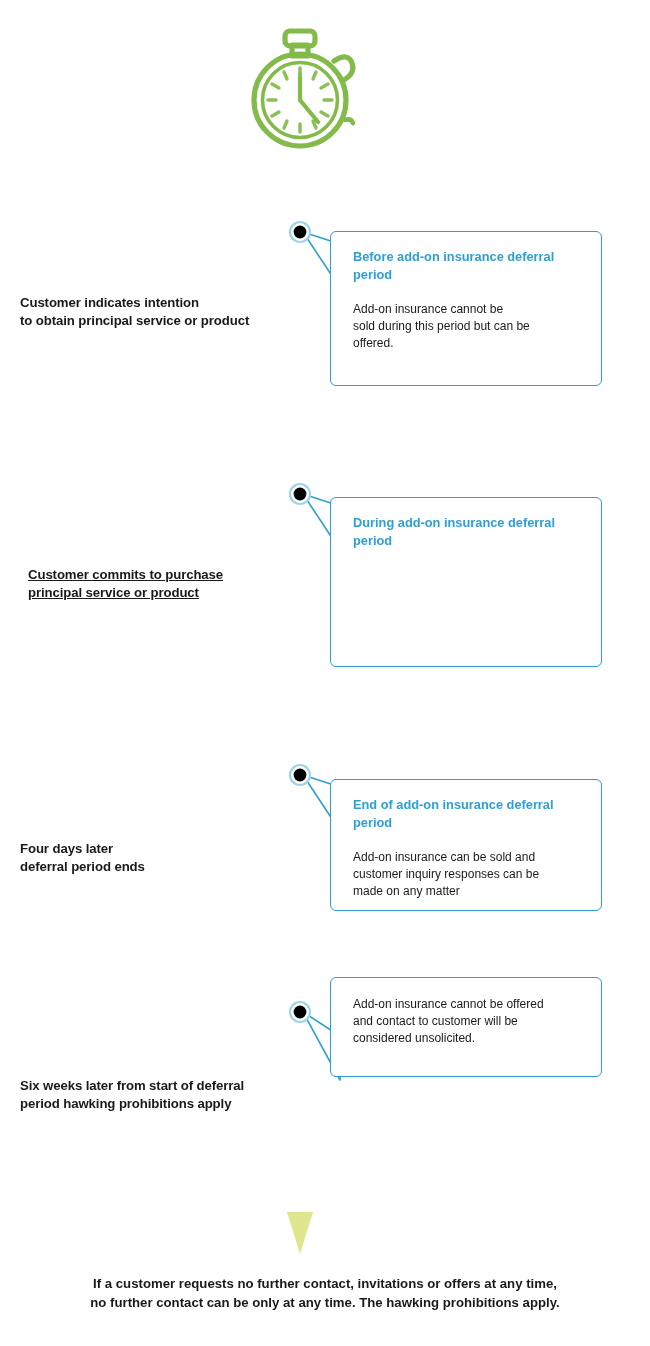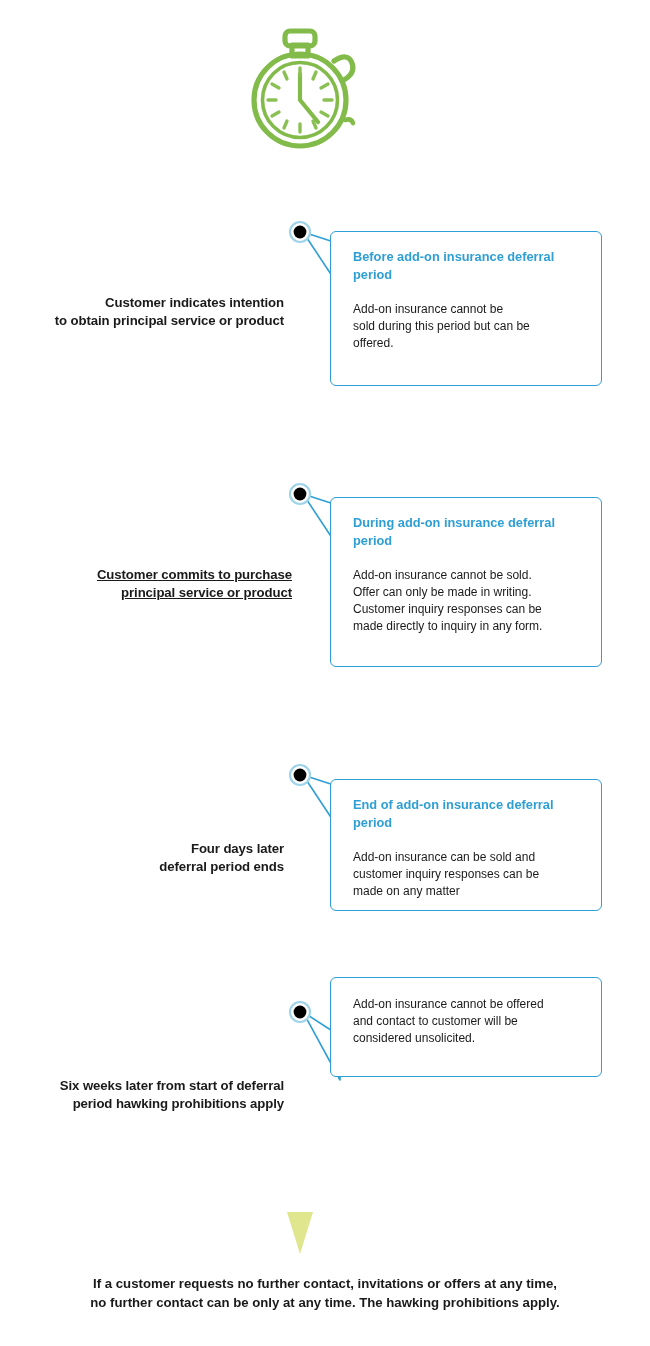--- a/index.html
+++ b/index.html
@@ -25,21 +25,21 @@
     left: 0;
     top: 0;
     width: 650px;
     height: 1346px;
     pointer-events: none;
   }
 
   
   .stage-label {
     position: absolute;
-    text-align: right;
+    text-align: left;
     font-weight: bold;
     font-size: 13.2px;
     line-height: 1.33;
     color: #1a1a1a;
     letter-spacing: -0.1px;
     white-space: pre-line;
   }
 
   
   .callout {
@@ -182,24 +182,20 @@
     <div class="callout-title">Before add-on insurance deferral
 period</div>
     <div class="callout-body">Add-on insurance cannot be
 sold during this period but can be
 offered.</div>
   </div>
 
   <div class="callout" style="left:330px; top:497px; width:272px; height:170px;">
     <div class="callout-title">During add-on insurance deferral
 period</div>
-    <div class="callout-body">Add-on insurance cannot be sold.
-Offer can only be made in writing.
-Customer inquiry responses can be
-made directly to inquiry in any form.</div>
   </div>
 
   <div class="callout" style="left:330px; top:779px; width:272px; height:132px;">
     <div class="callout-title">End of add-on insurance deferral
 period</div>
     <div class="callout-body">Add-on insurance can be sold and
 customer inquiry responses can be
 made on any matter</div>
   </div>
 

